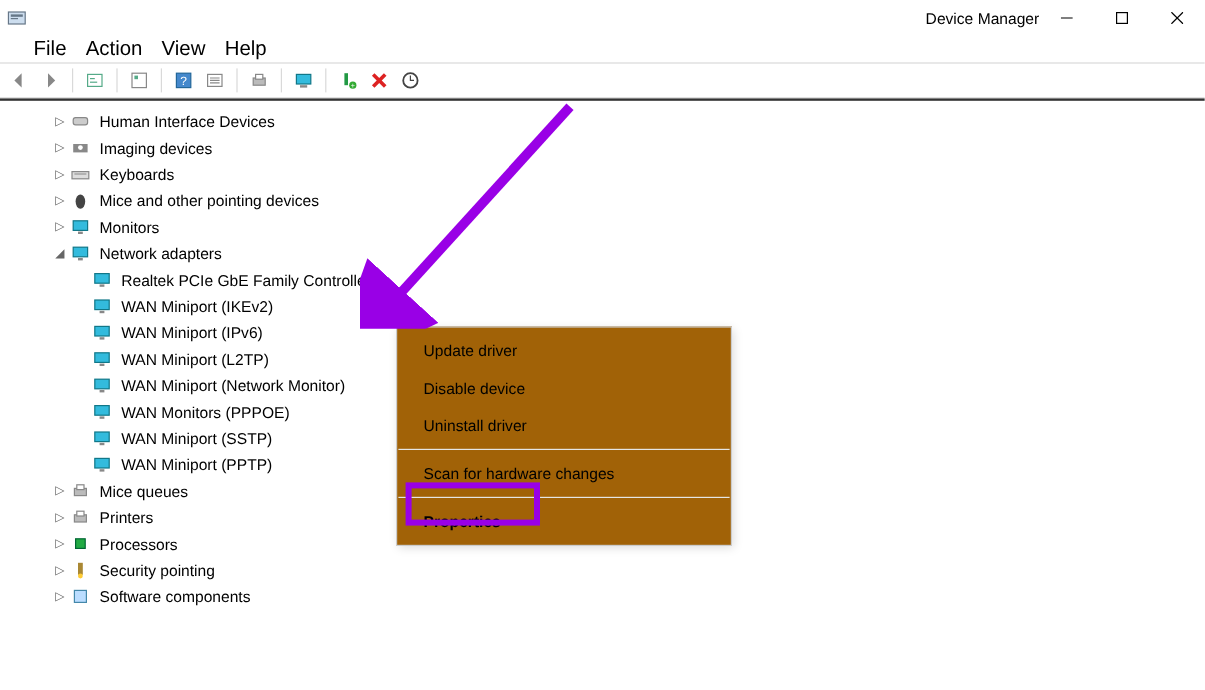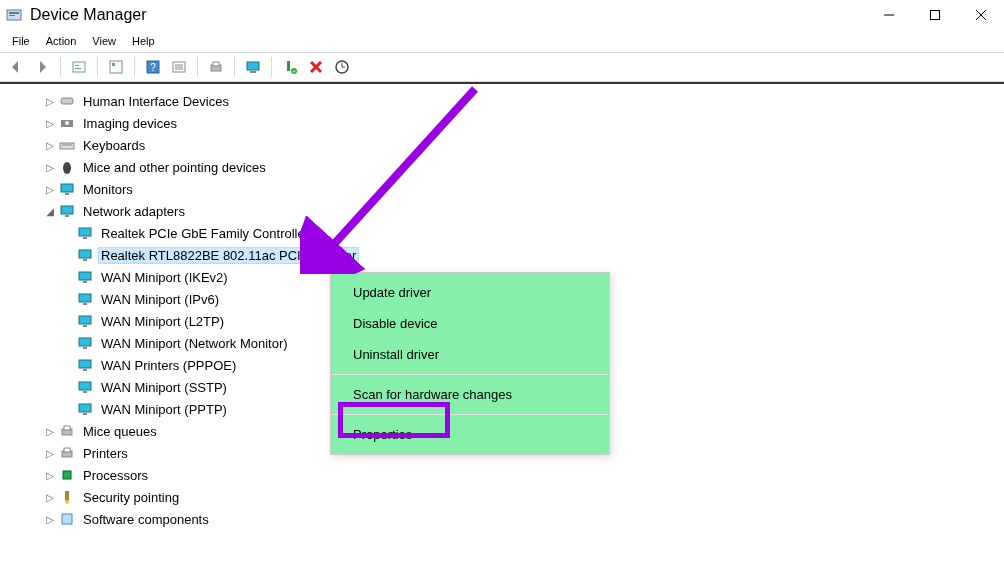--- a/index.html
+++ b/index.html
@@ -1,49 +1,49 @@
 <!DOCTYPE html>
 <html><head>
 <meta charset="utf-8">
 <style>
   * { box-sizing: border-box; margin: 0; padding: 0; font-family: "Segoe UI", Tahoma, sans-serif; }
   body { width: 1004px; height: 575px; background: #fff; overflow: hidden; position: relative; }
 
   
   .titlebar { height: 30px; display: flex; align-items: center; padding-left: 6px; border-bottom: 0px; }
   .titlebar .app-icon { width: 16px; height: 16px; margin-right: 8px; }
-  .titlebar .title { font-size: 16px; color: #000; flex: 1; }
+  .titlebar .title { font-size: 13px; color: #000; flex: 1; text-align: right; }
   .titlebar .win-controls { display: flex; height: 30px; }
   .titlebar .win-btn { width: 46px; height: 30px; display: flex; align-items: center; justify-content: center; cursor: pointer; }
   .titlebar .win-btn svg { width: 10px; height: 10px; }
 
   
-  .menubar { height: 22px; display: flex; align-items: center; padding-left: 4px; font-size: 11px; }
+  .menubar { height: 22px; display: flex; align-items: center; padding-left: 20px; font-size: 17px; }
   .menubar .menu-item { padding: 2px 8px; cursor: pointer; }
 
   
   .toolbar { height: 30px; border-top: 1px solid #d9d9d9; border-bottom: 1px solid #d9d9d9; display: flex; align-items: center; padding: 0 4px; gap: 2px; }
   .toolbar .tb-btn { width: 24px; height: 24px; display: flex; align-items: center; justify-content: center; cursor: pointer; border: 1px solid transparent; }
   .toolbar .tb-sep { width: 1px; height: 20px; background: #d9d9d9; margin: 0 4px; }
 
   
   .content { position: relative; height: calc(575px - 30px - 22px - 30px); border-top: 2px solid #333; overflow: hidden; background: #fff; }
   .tree { padding: 6px 0 6px 20px; font-size: 13px; color: #000; }
   .tree-row { display: flex; align-items: center; height: 22px; white-space: nowrap; }
   .tree-row .expander { width: 16px; text-align: center; color: #666; font-size: 10px; cursor: pointer; user-select:none; }
   .tree-row .node-icon { width: 18px; height: 16px; margin-right: 4px; display: flex; align-items: center; justify-content: center; }
   .tree-row .node-label { padding: 1px 3px; }
   .tree-row.selected .node-label { background: #cce8ff; border: 1px dotted #99d1ff; padding: 0 2px; }
   .children { padding-left: 22px; }
   .children .children { padding-left: 18px; }
 
   
-  .context-menu { position: absolute; background: #86efac; border: 1px solid #ccc; box-shadow: 2px 2px 8px rgba(0,0,0,0.15); font-size: 13px; padding: 4px 0; width: 280px; }
+  .context-menu { position: absolute; background: #a16207; border: 1px solid #ccc; box-shadow: 2px 2px 8px rgba(0,0,0,0.15); font-size: 13px; padding: 4px 0; width: 280px; }
   .context-menu .cm-item { padding: 8px 22px; cursor: pointer; }
-  .context-menu .cm-item.bold { font-weight: 400; }
+  .context-menu .cm-item.bold { font-weight: 700; }
   .context-menu .cm-sep { height: 1px; background: #e5e5e5; margin: 4px 1px; }
 
   
   .highlight-box { position: absolute; border: 5px solid #9900e6; pointer-events: none; }
 
   
   .arrow-annot { position: absolute; pointer-events: none; }
 </style>
 </head>
 <body>
@@ -226,30 +226,20 @@
           <div class="tree-row">
             <span class="expander"></span>
             <span class="node-icon">
               <svg width="16" height="16" viewBox="0 0 16 16">
                 <rect x="2" y="3" width="12" height="8" fill="#3bd" stroke="#178"></rect>
                 <rect x="6" y="12" width="4" height="2" fill="#888"></rect>
               </svg>
             </span>
             <span class="node-label">Realtek PCIe GbE Family Controller</span>
           </div>
-          <div class="tree-row selected">
-            <span class="expander"></span>
-            <span class="node-icon">
-              <svg width="16" height="16" viewBox="0 0 16 16">
-                <rect x="2" y="3" width="12" height="8" fill="#3bd" stroke="#178"></rect>
-                <rect x="6" y="12" width="4" height="2" fill="#888"></rect>
-              </svg>
-            </span>
-            <span class="node-label">Realtek RTL8822BE 802.11ac PCIe Adapter</span>
-          </div>
           <div class="tree-row">
             <span class="expander"></span>
             <span class="node-icon">
               <svg width="16" height="16" viewBox="0 0 16 16">
                 <rect x="2" y="3" width="12" height="8" fill="#3bd" stroke="#178"></rect>
                 <rect x="6" y="12" width="4" height="2" fill="#888"></rect>
               </svg>
             </span>
             <span class="node-label">WAN Miniport (IKEv2)</span>
           </div>
@@ -284,21 +274,21 @@
             <span class="node-label">WAN Miniport (Network Monitor)</span>
           </div>
           <div class="tree-row">
             <span class="expander"></span>
             <span class="node-icon">
               <svg width="16" height="16" viewBox="0 0 16 16">
                 <rect x="2" y="3" width="12" height="8" fill="#3bd" stroke="#178"></rect>
                 <rect x="6" y="12" width="4" height="2" fill="#888"></rect>
               </svg>
             </span>
-            <span class="node-label">WAN Printers (PPPOE)</span>
+            <span class="node-label">WAN Monitors (PPPOE)</span>
           </div>
           <div class="tree-row">
             <span class="expander"></span>
             <span class="node-icon">
               <svg width="16" height="16" viewBox="0 0 16 16">
                 <rect x="2" y="3" width="12" height="8" fill="#3bd" stroke="#178"></rect>
                 <rect x="6" y="12" width="4" height="2" fill="#888"></rect>
               </svg>
             </span>
             <span class="node-label">WAN Miniport (SSTP)</span>

